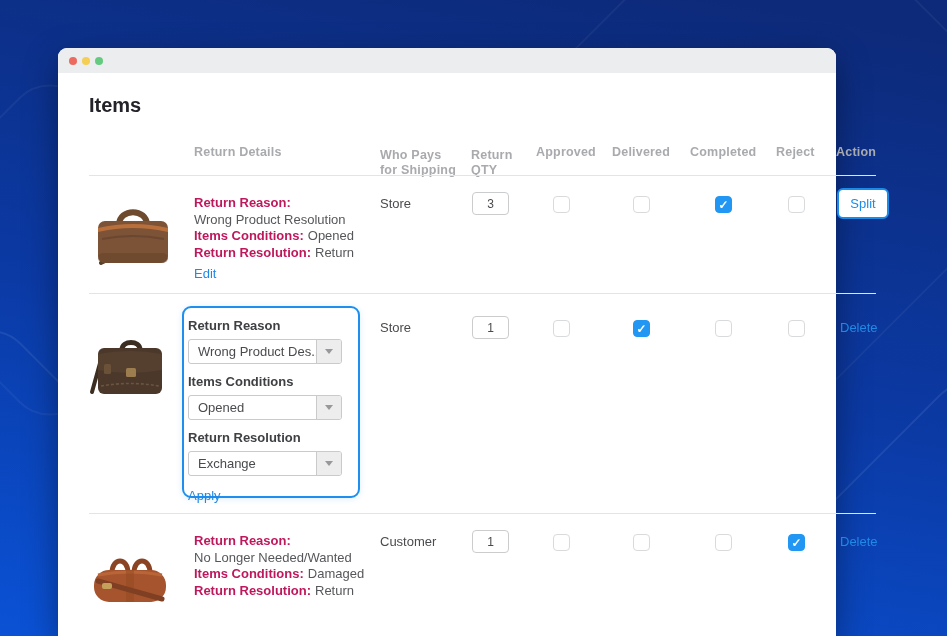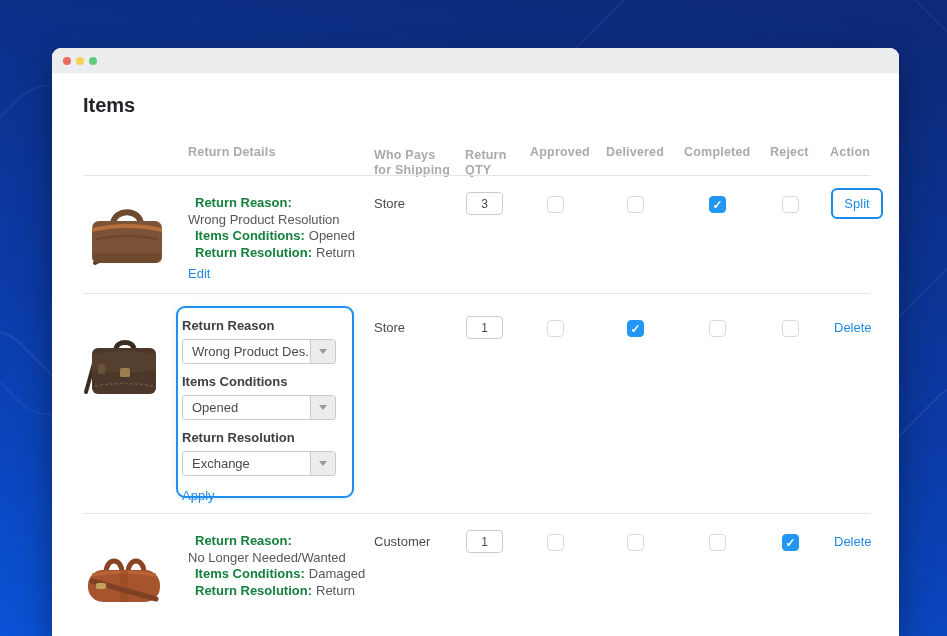--- a/index.html
+++ b/index.html
@@ -13,21 +13,21 @@
   .deco {
     position:absolute; border:2px solid rgba(255,255,255,0.08);
     border-radius:44px; transform:rotate(45deg);
   }
   .d1 { width:280px; height:280px; left:-150px; top:370px; }
   .d2 { width:320px; height:320px; left:810px; top:430px; }
   .d3 { width:420px; height:420px; left:560px; top:-60px; border-color:rgba(255,255,255,0.05); }
   .d4 { width:260px; height:260px; left:-80px; top:120px; border-color:rgba(255,255,255,0.05); }
 
   .window {
-    position:absolute; left:52px; top:48px; width:847px; height:588px;
+    position:absolute; left:58px; top:48px; width:778px; height:588px;
     background:#ffffff; border-radius:9px 9px 0 0;
     box-shadow:0 12px 34px rgba(0,0,0,0.38);
   }
   .titlebar {
     position:absolute; left:0; top:0; width:100%; height:25px;
     background:#ecedee; border-radius:9px 9px 0 0;
     display:flex; align-items:center; padding-left:11px; gap:5px;
   }
   .dot { width:8px; height:8px; border-radius:50%; display:inline-block; }
   .dot.red { background:#ec6a5e; }
@@ -43,21 +43,21 @@
   .th.one { top:97px; }
   .th.two { top:81px;margin-top:19px; }
   .th.two span { display:block; }
 
   .divider { position:absolute; left:31px; width:787px; height:1px; background:#e3e4e6; }
 
   .row { position:absolute; left:0; width:847px; }
   .cell { position:absolute; }
 
   .details { font-size:13px; line-height:16.5px; color:#56575a; }
-  .details .b { font-weight:700; color:#15803d;margin-left:7px; }
+  .details .b { font-weight:700; color:#be185d; }
   .details .sp { margin-left:4px; }
   .link {
     color:#2089e5; font-size:13px; text-decoration:none; cursor:pointer; display:inline-block;
   }
   .details .link { margin-top:5px; }
 
   .ship { font-size:13px; color:#4a4b4e; }
 
   .qty-input {
     width:37px; height:23px; border:1px solid #cbccce; border-radius:4px;

